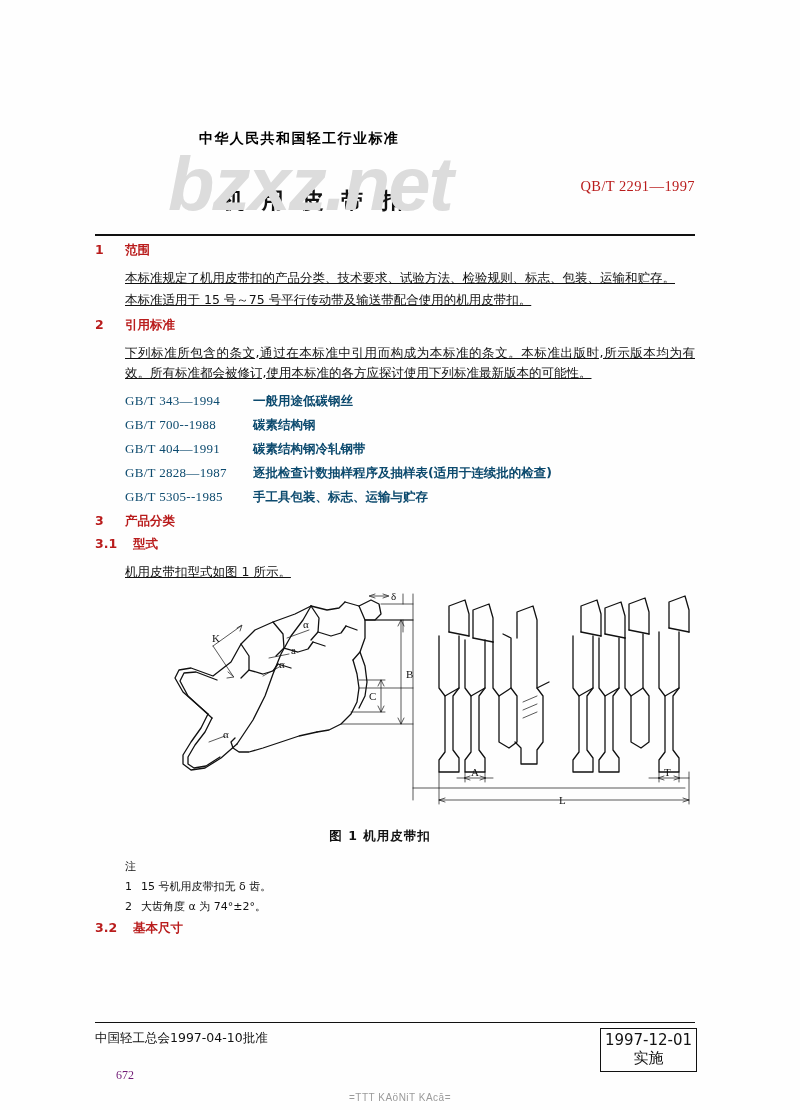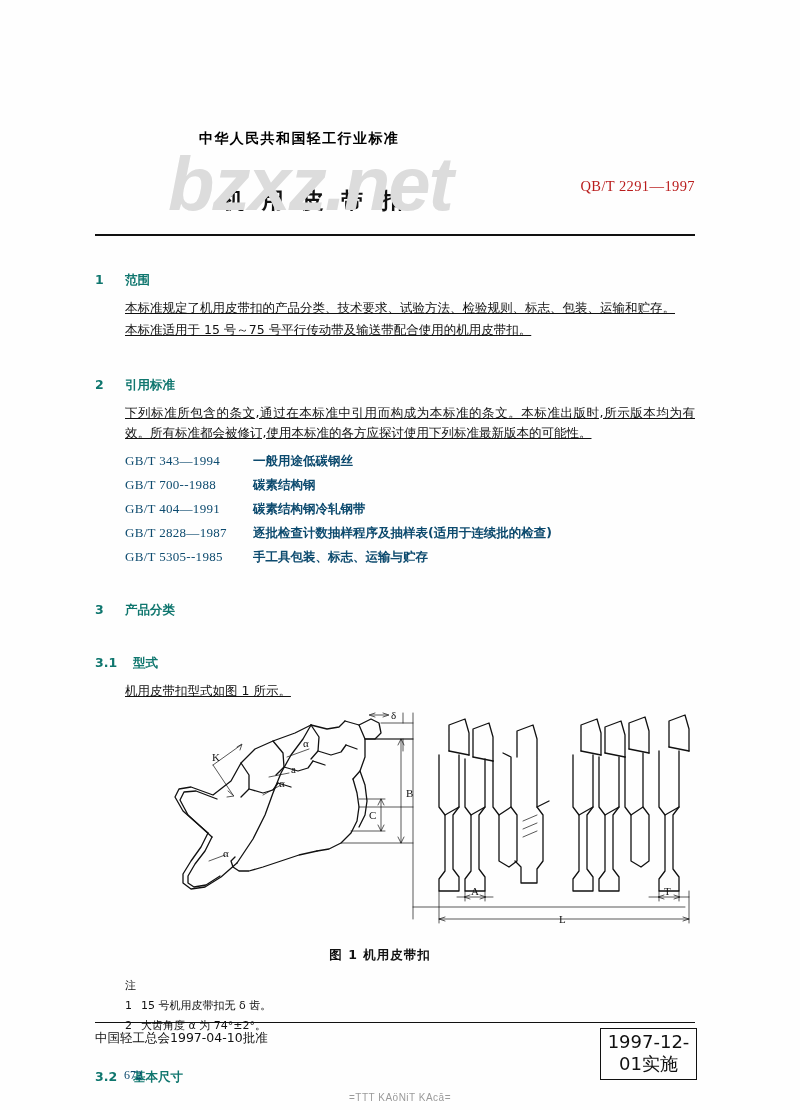--- a/index.html
+++ b/index.html
@@ -62,25 +62,25 @@
     letter-spacing: 5px;
     color: #111;
     padding-right: 160px;
   }
   .rule {
     margin-top: 18px;
     border-top: 2px solid #111;
     width: 600px;
   }
   .sec {
-    margin-top: 36px;
+    margin-top: 6px;
     font-family: "DejaVu Sans", sans-serif;
     font-size: 12.5px;
     font-weight: bold;
-    color: #0f766e;
+    color: #b91c1c;
   }
   .sec .num {
     display: inline-block;
     width: 30px;
   }
   .sec.sub .num {
     width: 38px;
   }
   .para {
     margin-top: 9px;
@@ -170,32 +170,32 @@
     font-size: 12.5px;
     color: #111;
   }
   .foot-right {
     position: absolute;
     left: 600px;
     top: 1028px;
     width: 95px;
     text-align: center;
     font-family: "DejaVu Sans", sans-serif;
-    font-size: 18px;
+    font-size: 15px;
     color: #111;
     border: 1px solid #111;
     padding: 2px 0 3px 0;
   }
   .pageno {
     position: absolute;
-    left: 124px;
+    left: 116px;
     top: 1068px;
     font-family: "Liberation Serif", serif;
     font-size: 12px;
-    color: #0c4a6e;
+    color: #701a75;
   }
   .bottom-tag {
     position: absolute;
     left: 0;
     top: 1092px;
     width: 800px;
     text-align: center;
     font-family: "Liberation Sans", sans-serif;
     font-size: 10px;
     color: #9a9a9a;

